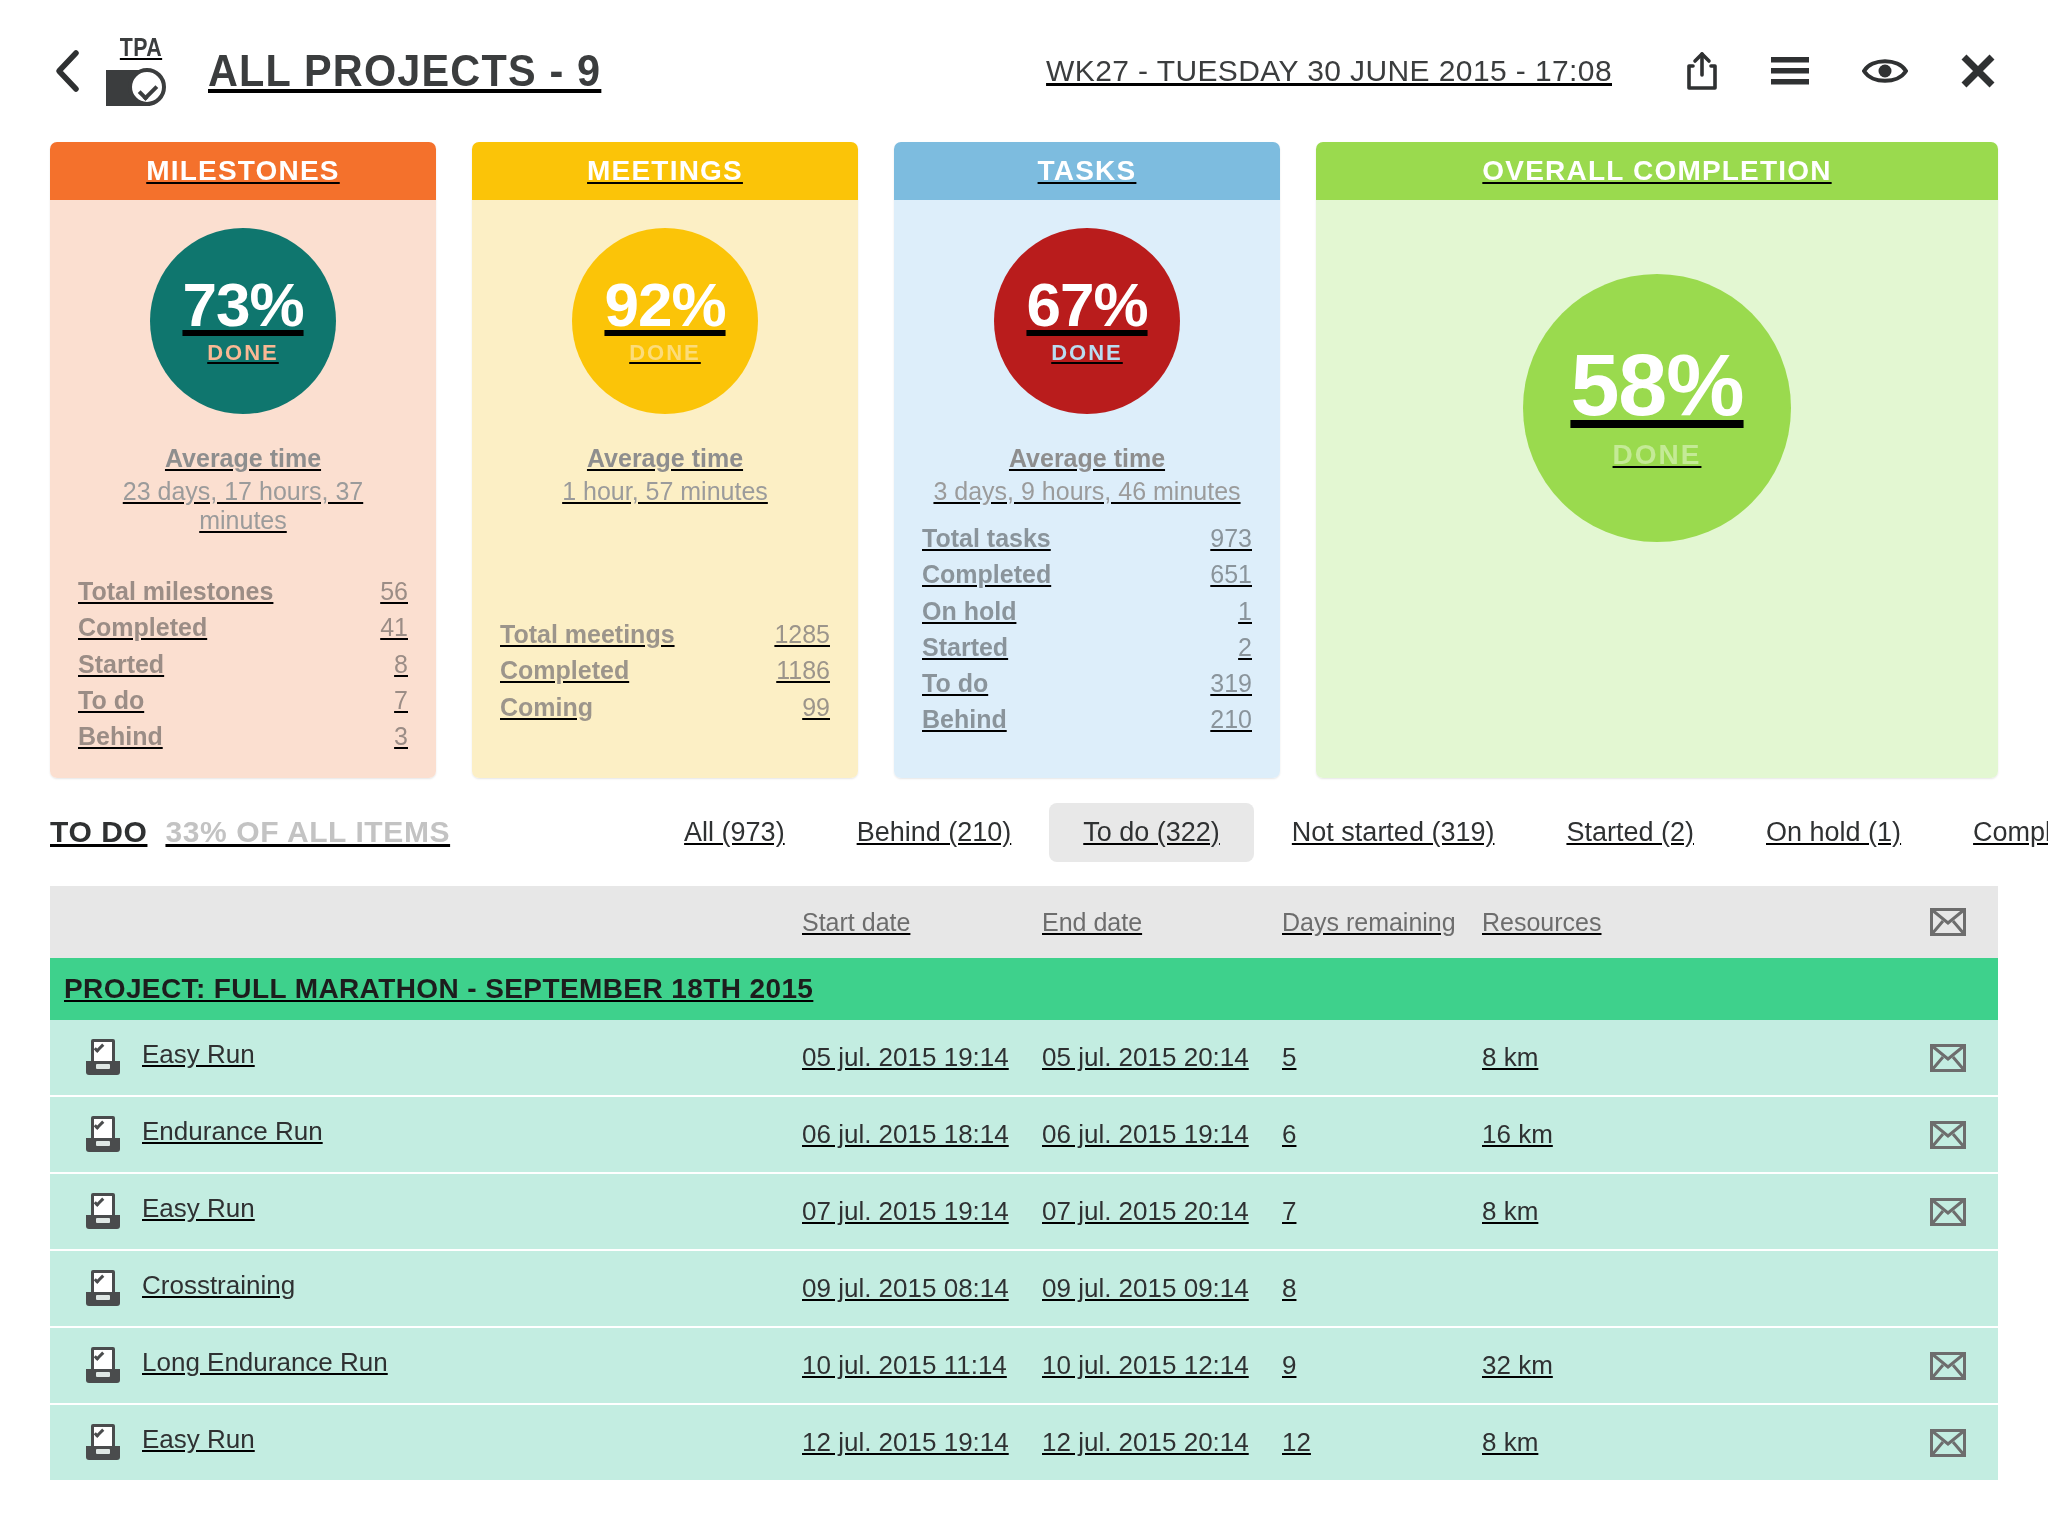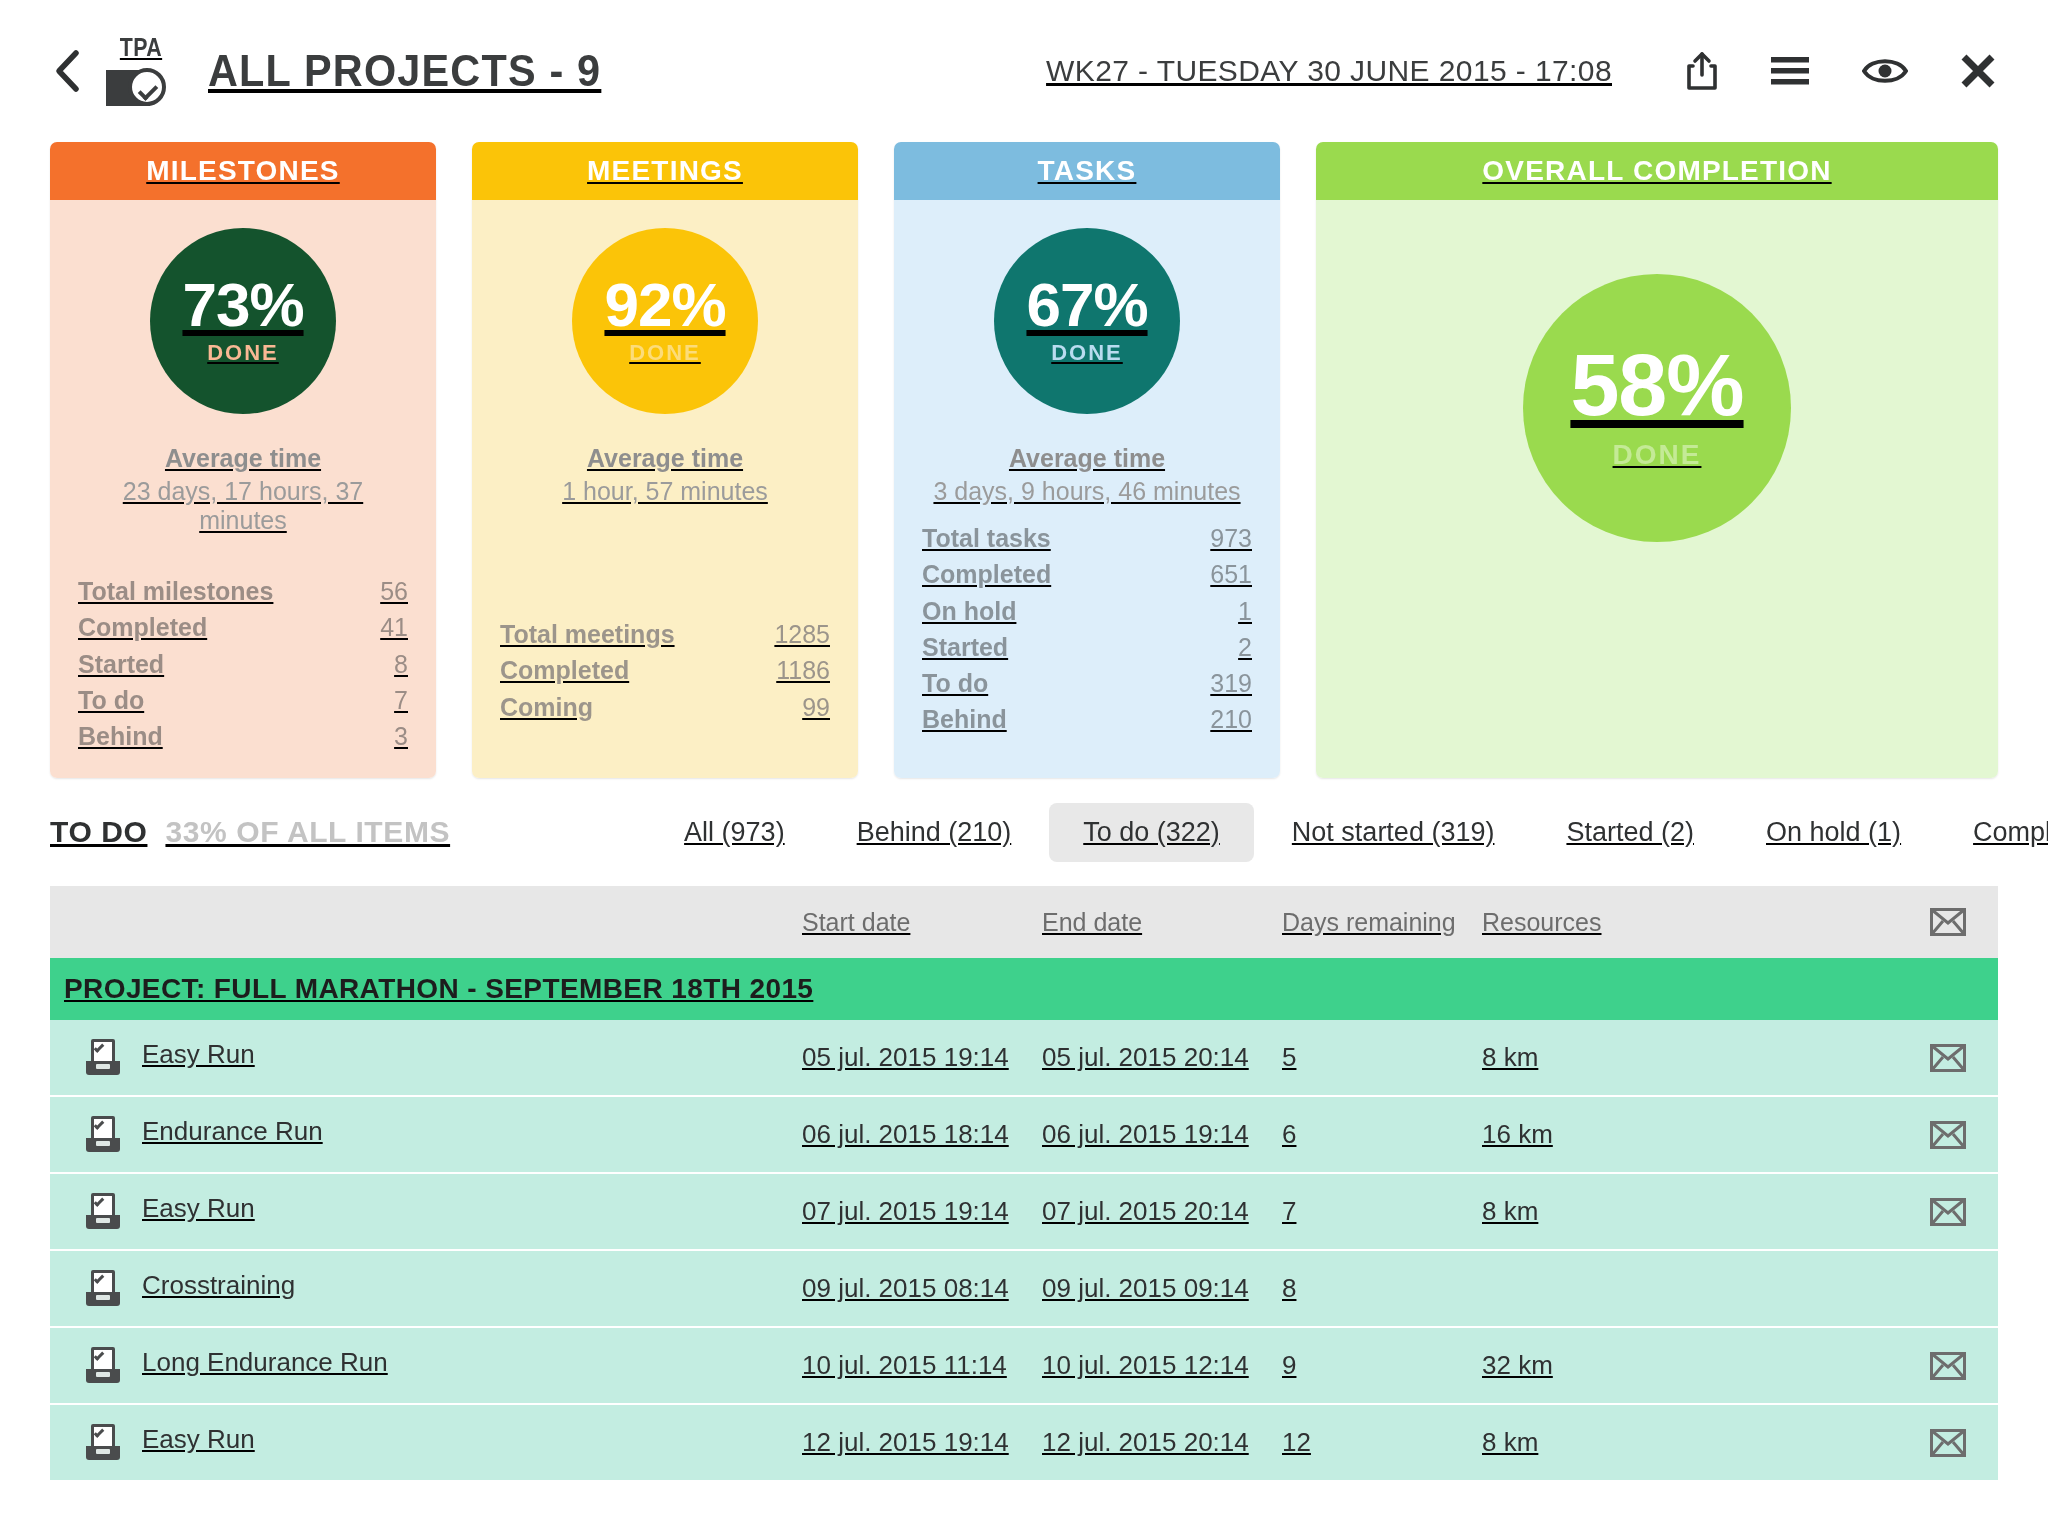--- a/index.html
+++ b/index.html
@@ -118,33 +118,33 @@
     display:flex; justify-content:space-between; align-items:baseline;
     font-size: 25px; font-weight: 700; line-height: 1.13;
     padding: 4px 0;
     text-align: center;
   }
   .stat-row .v { font-weight: 400; }
 
   
   .c-orange .card-head{ background:#f4712c; }
   .c-orange .card-body{ background:#fbdfd0; }
-  .c-orange .donut{ background:#14532d; }
+  .c-orange .donut{ background:#0f766e; }
   .c-orange .donut-done{ color:#f9b894; }
   .c-orange .stat-row{ color:#9b8d86; }
 
   .c-yellow .card-head{ background:#fbc408; }
   .c-yellow .card-body{ background:#fcefc5; }
   .c-yellow .donut{ background:#fbc408; }
   .c-yellow .donut-done{ color:#fcdc7a; }
   .c-yellow .stat-row{ color:#9c958b; }
 
   .c-blue .card-head{ background:#7dbcdf; }
   .c-blue .card-body{ background:#ddeefa; }
-  .c-blue .donut{ background:#0f766e; }
+  .c-blue .donut{ background:#b91c1c; }
   .c-blue .donut-done{ color:#b9dcf0; }
   .c-blue .stat-row{ color:#8a949b; }
 
   .c-green .card-head{ background:#9ada4e; }
   .c-green .card-body{ background:#e3f7d2; }
   .c-green .donut{ background:#9ada4e;gap:8px; }
   .c-green .donut-done{ color:#c4ea96; }
   .c-green .card-body{ display:flex; flex-direction:column; }
   .c-green .donut-wrap{ margin-top: 52px; }
 

